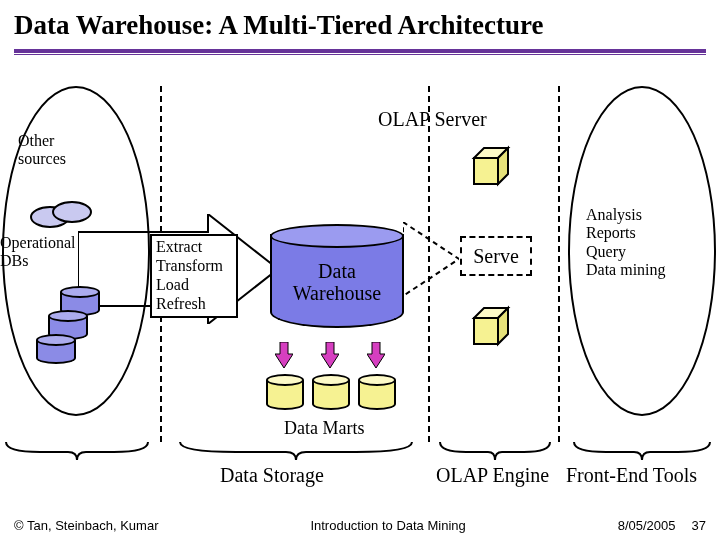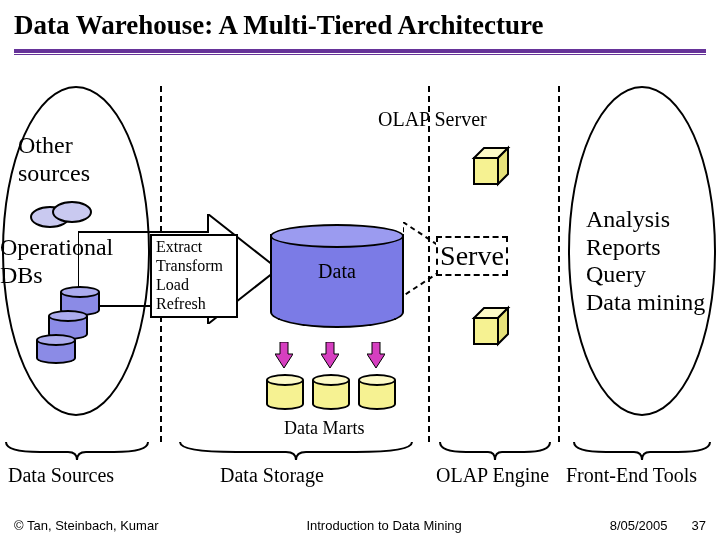--- a/index.html
+++ b/index.html
@@ -44,21 +44,21 @@
   .tier-ellipse {
     position: absolute;
     border: 2px solid #000;
     border-radius: 50%;
     background: transparent;
   }
   #ell-sources { left: 2px;  top: 20px; width: 148px; height: 330px; }
   #ell-tools   { left: 568px; top: 20px; width: 148px; height: 330px; }
 
   
-  .lbl { position: absolute; font-size: 24px; color: #000; line-height: 1.15; }
+  .lbl { position: absolute; font-size: 16px; color: #000; line-height: 1.15; }
   #lbl-other   { left: 18px; top: 66px; width: 90px; }
   #lbl-opdbs   { left: 0;  top: 168px; width: 110px; }
   #lbl-analysis { left: 586px; top: 140px; width: 130px; }
   #lbl-olap    { left: 378px; top: 42px; font-size: 20px; }
 
   
   .etl-box {
     position: absolute;
     left: 150px; top: 168px;
     width: 88px; height: 84px;
@@ -132,26 +132,26 @@
   #da3 { left: 367px; top: 276px; }
 
   
   .cube { position:absolute; width:44px; height:44px; }
   .cube svg { width:100%; height:100%; }
   #cube1 { left: 470px; top: 78px; }
   #cube2 { left: 470px; top: 238px; }
 
   
   .serve-box {
-    position:absolute; left: 436px; top: 170px;
+    position:absolute; left: 460px; top: 170px;
     width: 72px; height: 40px;
     border: 2px dashed #000;
     background: #fff;
     text-align: center;
-    font-size: 28px;
+    font-size: 20px;
     line-height: 36px;
   }
 
   
   .tri-arrow { position:absolute; left: 403px; top: 156px; width: 56px; height: 74px; }
   .tri-arrow svg { width:100%; height:100%; }
 
   #lbl-marts { left: 284px; top: 352px; font-size: 18px; }
 
   
@@ -174,21 +174,21 @@
     left: 0; right: 0; bottom: 0;
     height: 26px;
     display: flex;
     align-items: center;
     justify-content: space-between;
     padding: 0 14px 4px 14px;
     font-size: 13px;
     font-family: Arial, sans-serif;
   }
   .footer .mid { font-size: 13px; }
-  .footer .right { display: flex; gap: 24px; }
+  .footer .right { display: flex; gap: 16px; }
 </style>
 </head>
 <body>
 
 <div class="title">Data Warehouse: A Multi-Tiered Architecture</div>
 <div class="title-underline"></div>
 
 <div class="stage">
 
   <div class="tier-line" id="tline1"></div>
@@ -234,20 +234,21 @@
     <div>Transform</div>
     <div>Load</div>
     <div>Refresh</div>
   </div>
 
   <div class="dw-cyl">
     <div class="cyl-body"></div>
     <div class="cyl-top"></div>
     <div class="dw-text">
       <span>Data</span><br>
+      <span>Warehouse</span>
     </div>
   </div>
 
   <div class="down-arrow" id="da1">
     <svg viewBox="0 0 18 26">
         <polygon points="5,0 13,0 13,12 18,12 9,26 0,12 5,12" fill="#d63fc0" stroke="#000" stroke-width="1"></polygon>
       </svg>
   </div>
   <div class="down-arrow" id="da2">
     <svg viewBox="0 0 18 26">
@@ -321,21 +322,20 @@
     <svg viewBox="0 0 114 22" preserveAspectRatio="none">
         <path d="M2,2 Q2,12 28,12 L50,12 Q57,12 57,20 Q57,12 64,12 L86,12 Q112,12 112,2" fill="none" stroke="#000" stroke-width="2"></path>
       </svg>
   </div>
   <div class="brace" id="br4">
     <svg viewBox="0 0 140 22" preserveAspectRatio="none">
         <path d="M2,2 Q2,12 34,12 L62,12 Q70,12 70,20 Q70,12 78,12 L106,12 Q138,12 138,2" fill="none" stroke="#000" stroke-width="2"></path>
       </svg>
   </div>
 
-  <div class="tier-name" id="tn1">Data Sources</div>
   <div class="tier-name" id="tn2">Data Storage</div>
   <div class="tier-name" id="tn3">OLAP Engine</div>
   <div class="tier-name" id="tn4">Front-End Tools</div>
 
 </div>
 
 <div class="footer">
   <span>© Tan, Steinbach, Kumar</span>
   <span class="mid">Introduction to Data Mining</span>
   <span class="right">

